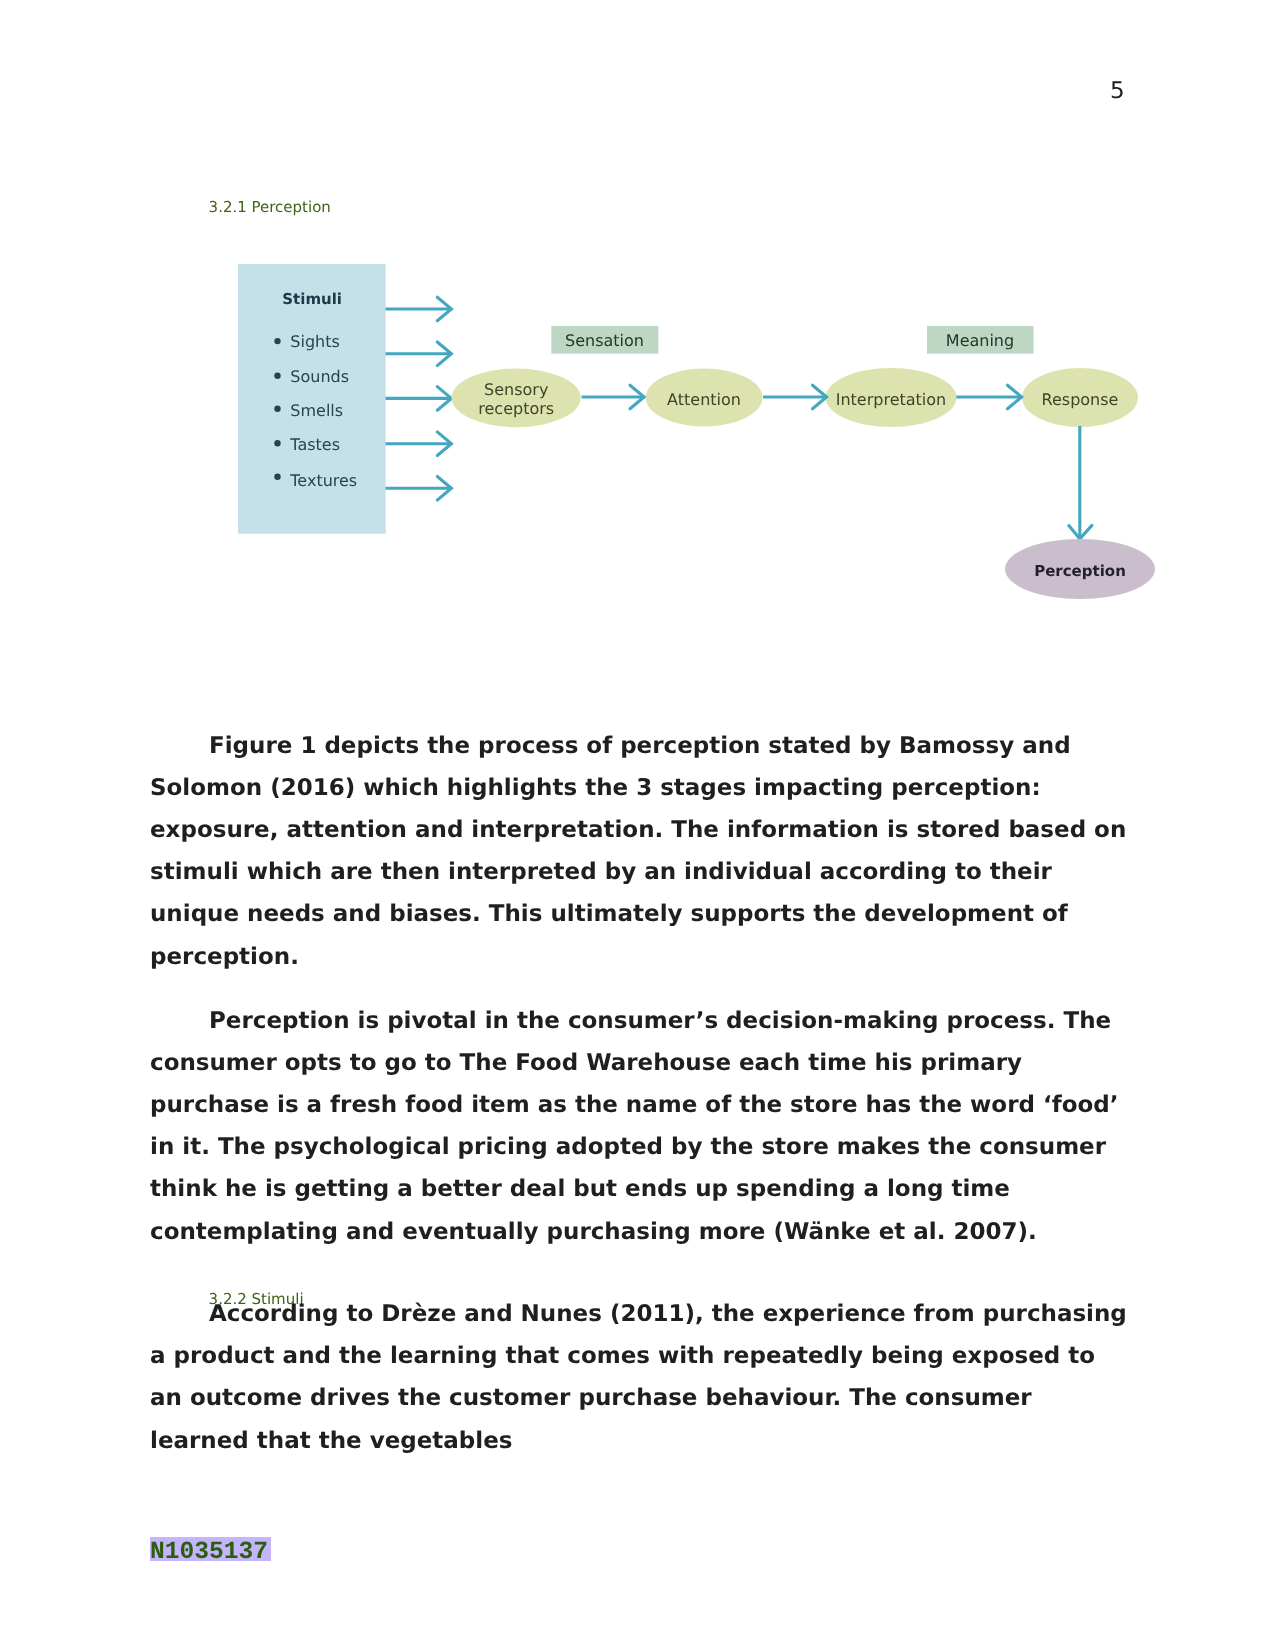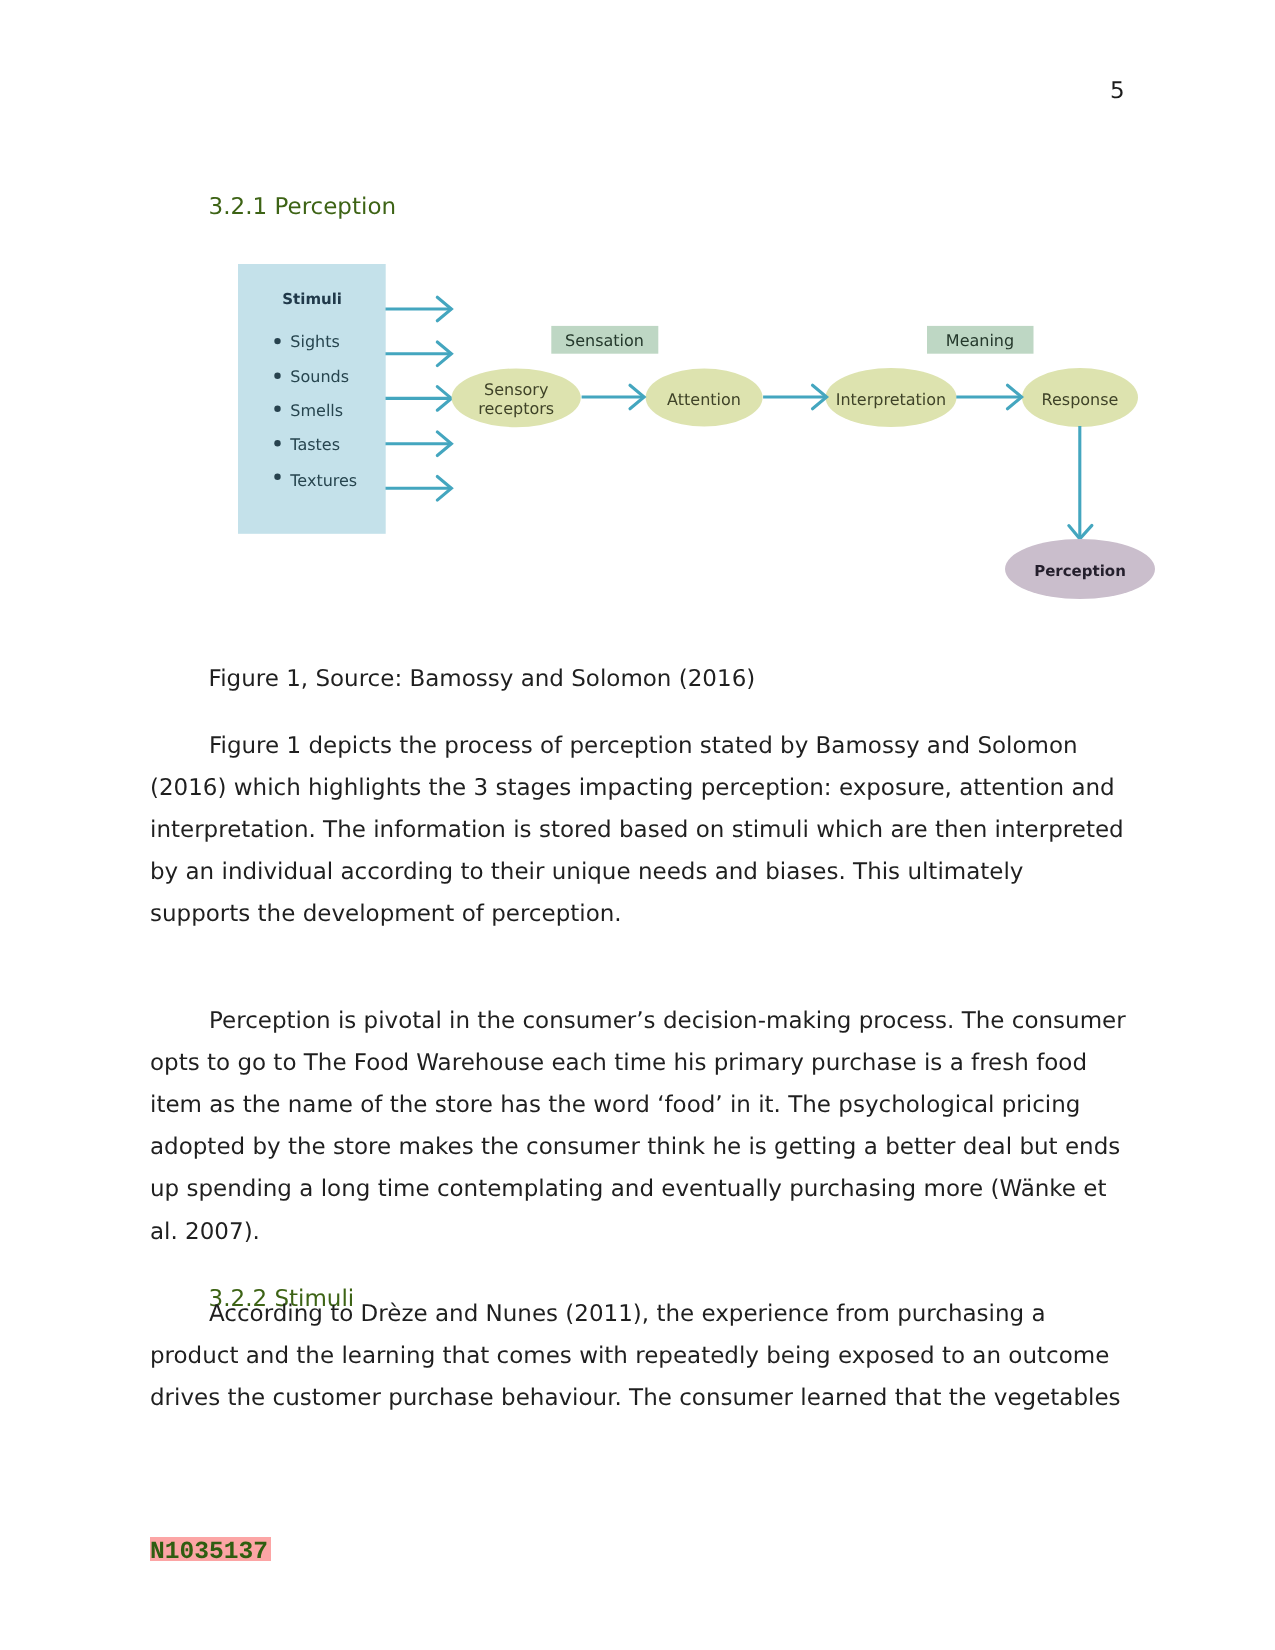--- a/index.html
+++ b/index.html
@@ -1,33 +1,33 @@
 <!DOCTYPE html>
 <html><head>
 <meta charset="utf-8">
 <style>
   html,body{margin:0;padding:0;background:#ffffff;}
   body{width:1275px;height:1650px;position:relative;overflow:hidden;
        font-family:"DejaVu Sans",sans-serif;color:#1f1f1f;-webkit-font-smoothing:antialiased;text-rendering:geometricPrecision;}
   .page{position:absolute;left:0;top:0;width:1275px;height:1650px;background:#fff;}
   .pagenum{position:absolute;left:1110px;top:79.5px;font-size:23px;color:#1b1b1b;line-height:23px;}
-  .h3{position:absolute;left:208.6px;font-size:23px;color:#3d6315;line-height:23px;white-space:nowrap;}
-  .para{position:absolute;left:150px;width:977px;font-size:23px;line-height:42.2px;color:#1f1f1f;}
+  .h3{position:absolute;left:208.6px;font-size:15px;color:#3d6315;line-height:23px;white-space:nowrap;}
+  .para{position:absolute;left:150px;width:977px;font-size:23px;line-height:42.2px;color:#1f1f1f;font-weight:bold;}
   .para .ind{display:inline-block;width:59px;height:0;vertical-align:baseline;}
   .figcap{position:absolute;left:208.6px;font-size:23px;line-height:23px;white-space:nowrap;color:#1f1f1f;}
   .figure{position:absolute;left:238px;top:264px;width:920px;height:340px;}
   .figure text{font-family:"DejaVu Sans",sans-serif;}
   .svg-stim-title{font-size:15px;font-weight:bold;fill:#20394a;}
   .svg-stim-item{font-size:16px;fill:#27454f;}
   .svg-tag{font-size:16px;fill:#24382b;}
   .svg-node{font-size:16px;fill:#3f4328;}
   .svg-node-bold{font-size:15px;font-weight:bold;fill:#241f2c;}
   .footer{position:absolute;left:150px;top:1536.5px;width:121px;height:24.2px;
           font-family:"Liberation Mono",monospace;font-weight:bold;font-size:24.6px;
-          color:#2f5d10;background:#fca5a5;line-height:32px;white-space:nowrap;
+          color:#2f5d10;background:#c4b5fd;line-height:32px;white-space:nowrap;
           text-indent:0px;overflow:hidden;box-sizing:border-box;}
 </style>
 </head>
 <body>
 
 <div class="page">
 
   <div class="pagenum">5</div>
 
   <div class="h3" style="top:195.5px">3.2.1 Perception</div>
@@ -99,21 +99,20 @@
       </g>
 
       <path d="M 841.8 162 L 841.8 274.5" stroke="#44a6bf" stroke-width="3.1" fill="none"></path>
       <path d="M 830.8 261.6 L 841.8 274.8 L 853.9 261.4" fill="none" stroke="#44a6bf" stroke-width="3.1" stroke-linecap="round"></path>
 
       <ellipse cx="842" cy="305" rx="75" ry="30" fill="#cabecc"></ellipse>
       <text class="svg-node-bold" x="842" y="312" text-anchor="middle">Perception</text>
     </svg>
   </div>
 
-  <div class="figcap" style="top:668px">Figure 1, Source: Bamossy and Solomon (2016)</div>
 
   <div class="para" style="top:724.5px"><span class="ind"></span><span>Figure 1 depicts the process of perception stated by Bamossy and Solomon (2016) which highlights the 3 stages impacting perception: exposure, attention and interpretation. The information is stored based on stimuli which are then interpreted by an individual according to their unique needs and biases. This ultimately supports the development of perception.</span></div>
 
   <div class="para" style="top:999.5px"><span class="ind"></span><span>Perception is pivotal in the consumer’s decision-making process. The consumer opts to go to The Food Warehouse each time his primary purchase is a fresh food item as the name of the store has the word ‘food’ in it. The psychological pricing adopted by the store makes the consumer think he is getting a better deal but ends up spending a long time contemplating and eventually purchasing more (Wänke et al. 2007).</span></div>
 
   <div class="h3" style="top:1287.5px">3.2.2 Stimuli</div>
 
   <div class="para" style="top:1293px"><span class="ind"></span><span>According to Drèze and Nunes (2011), the experience from purchasing a product and the learning that comes with repeatedly being exposed to an outcome drives the customer purchase behaviour. The consumer learned that the vegetables</span></div>
 
   <div class="footer">N1035137</div>

